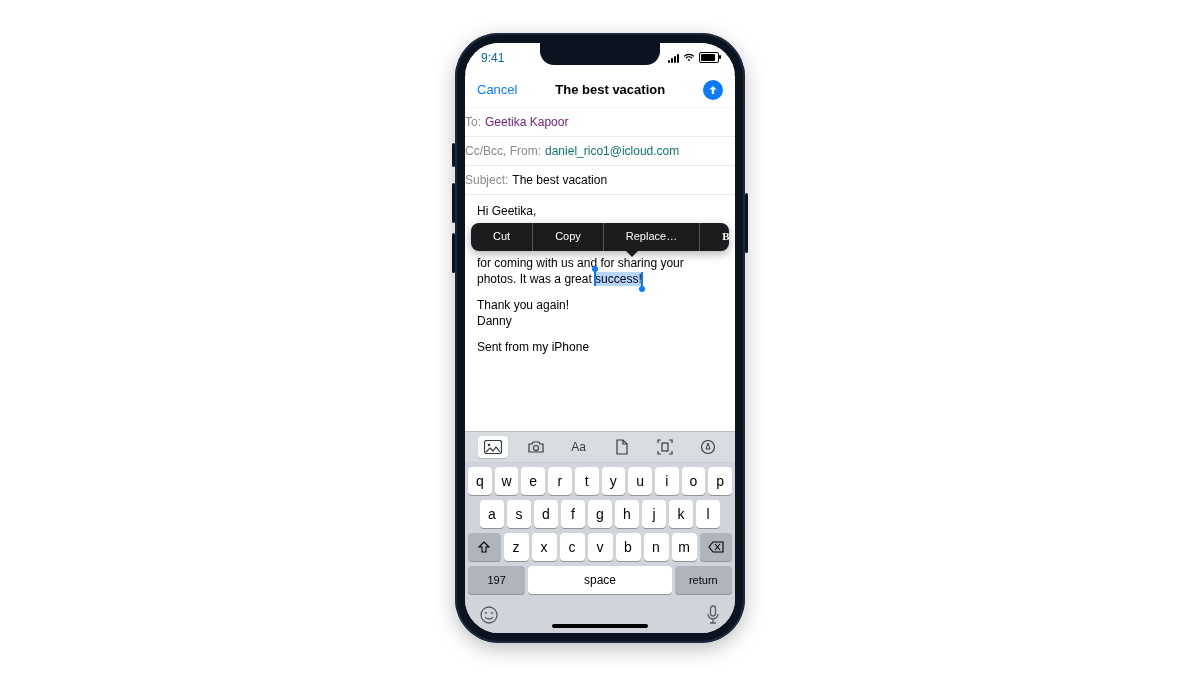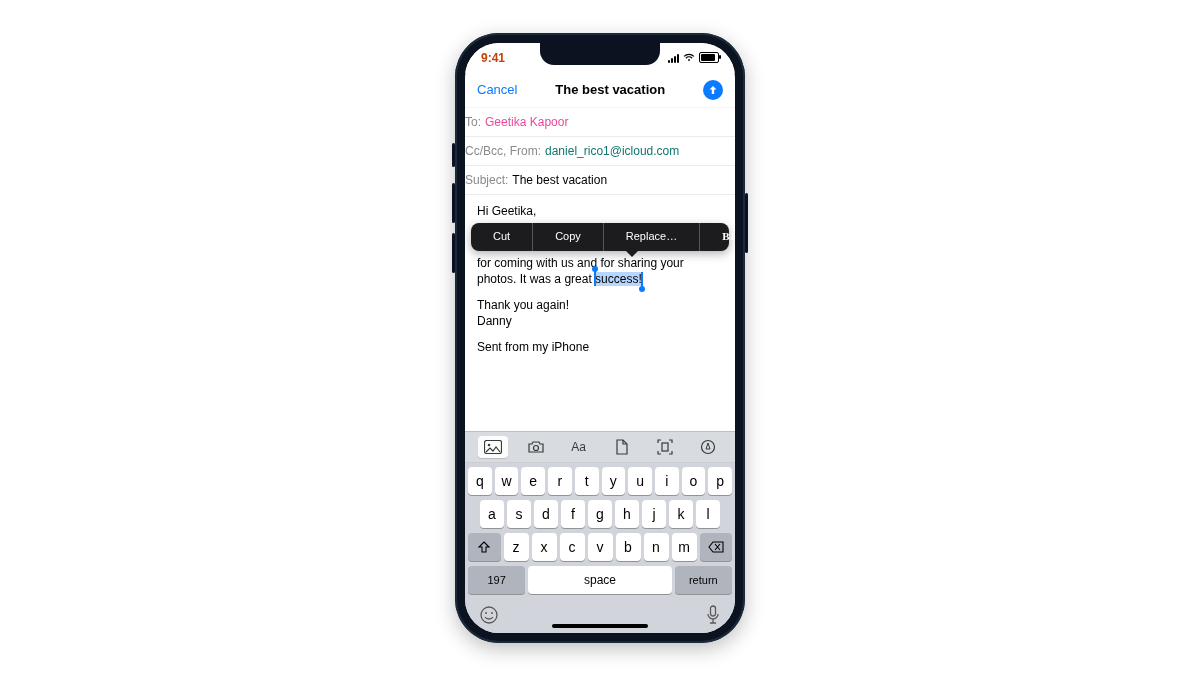--- a/index.html
+++ b/index.html
@@ -64,22 +64,22 @@
   }
   
   .statusbar {
     height: 30px;
     flex: 0 0 30px;
     display: flex;
     align-items: center;
     justify-content: space-between;
     padding: 0 16px;
     font-size: 12px;
-    font-weight: 700;
-    color: #c2410c;
+    font-weight: 400;
+    color: #0369a1;
     background: #fff;
     position: relative;
     z-index: 40;
   }
   .statusbar .sb-left { width: 50px; }
   .statusbar .sb-right {
     width: 60px;
     display: flex;
     align-items: center;
     justify-content: flex-end;
@@ -160,21 +160,21 @@
   .field-row {
     padding: 7px 0;
     border-bottom: 1px solid rgba(0,0,0,0.08);
     font-size: 12px;
     color: #8a8a8e;
     display: flex;
     gap: 4px;
     align-items: baseline;
   }
   .field-row .flabel { color: #8a8a8e; }
-  .field-row .fvalue-blue { color: #ec4899; }
+  .field-row .fvalue-blue { color: #701a75; }
   .field-row .fvalue-dark { color: #000; }
   .field-row .fvalue-grey { color: #0f766e; }
 
   
   .body {
     flex: 1 1 auto;
     padding: 8px 12px 0 12px;
     font-size: 12px;
     color: #000;
     line-height: 1.35;

